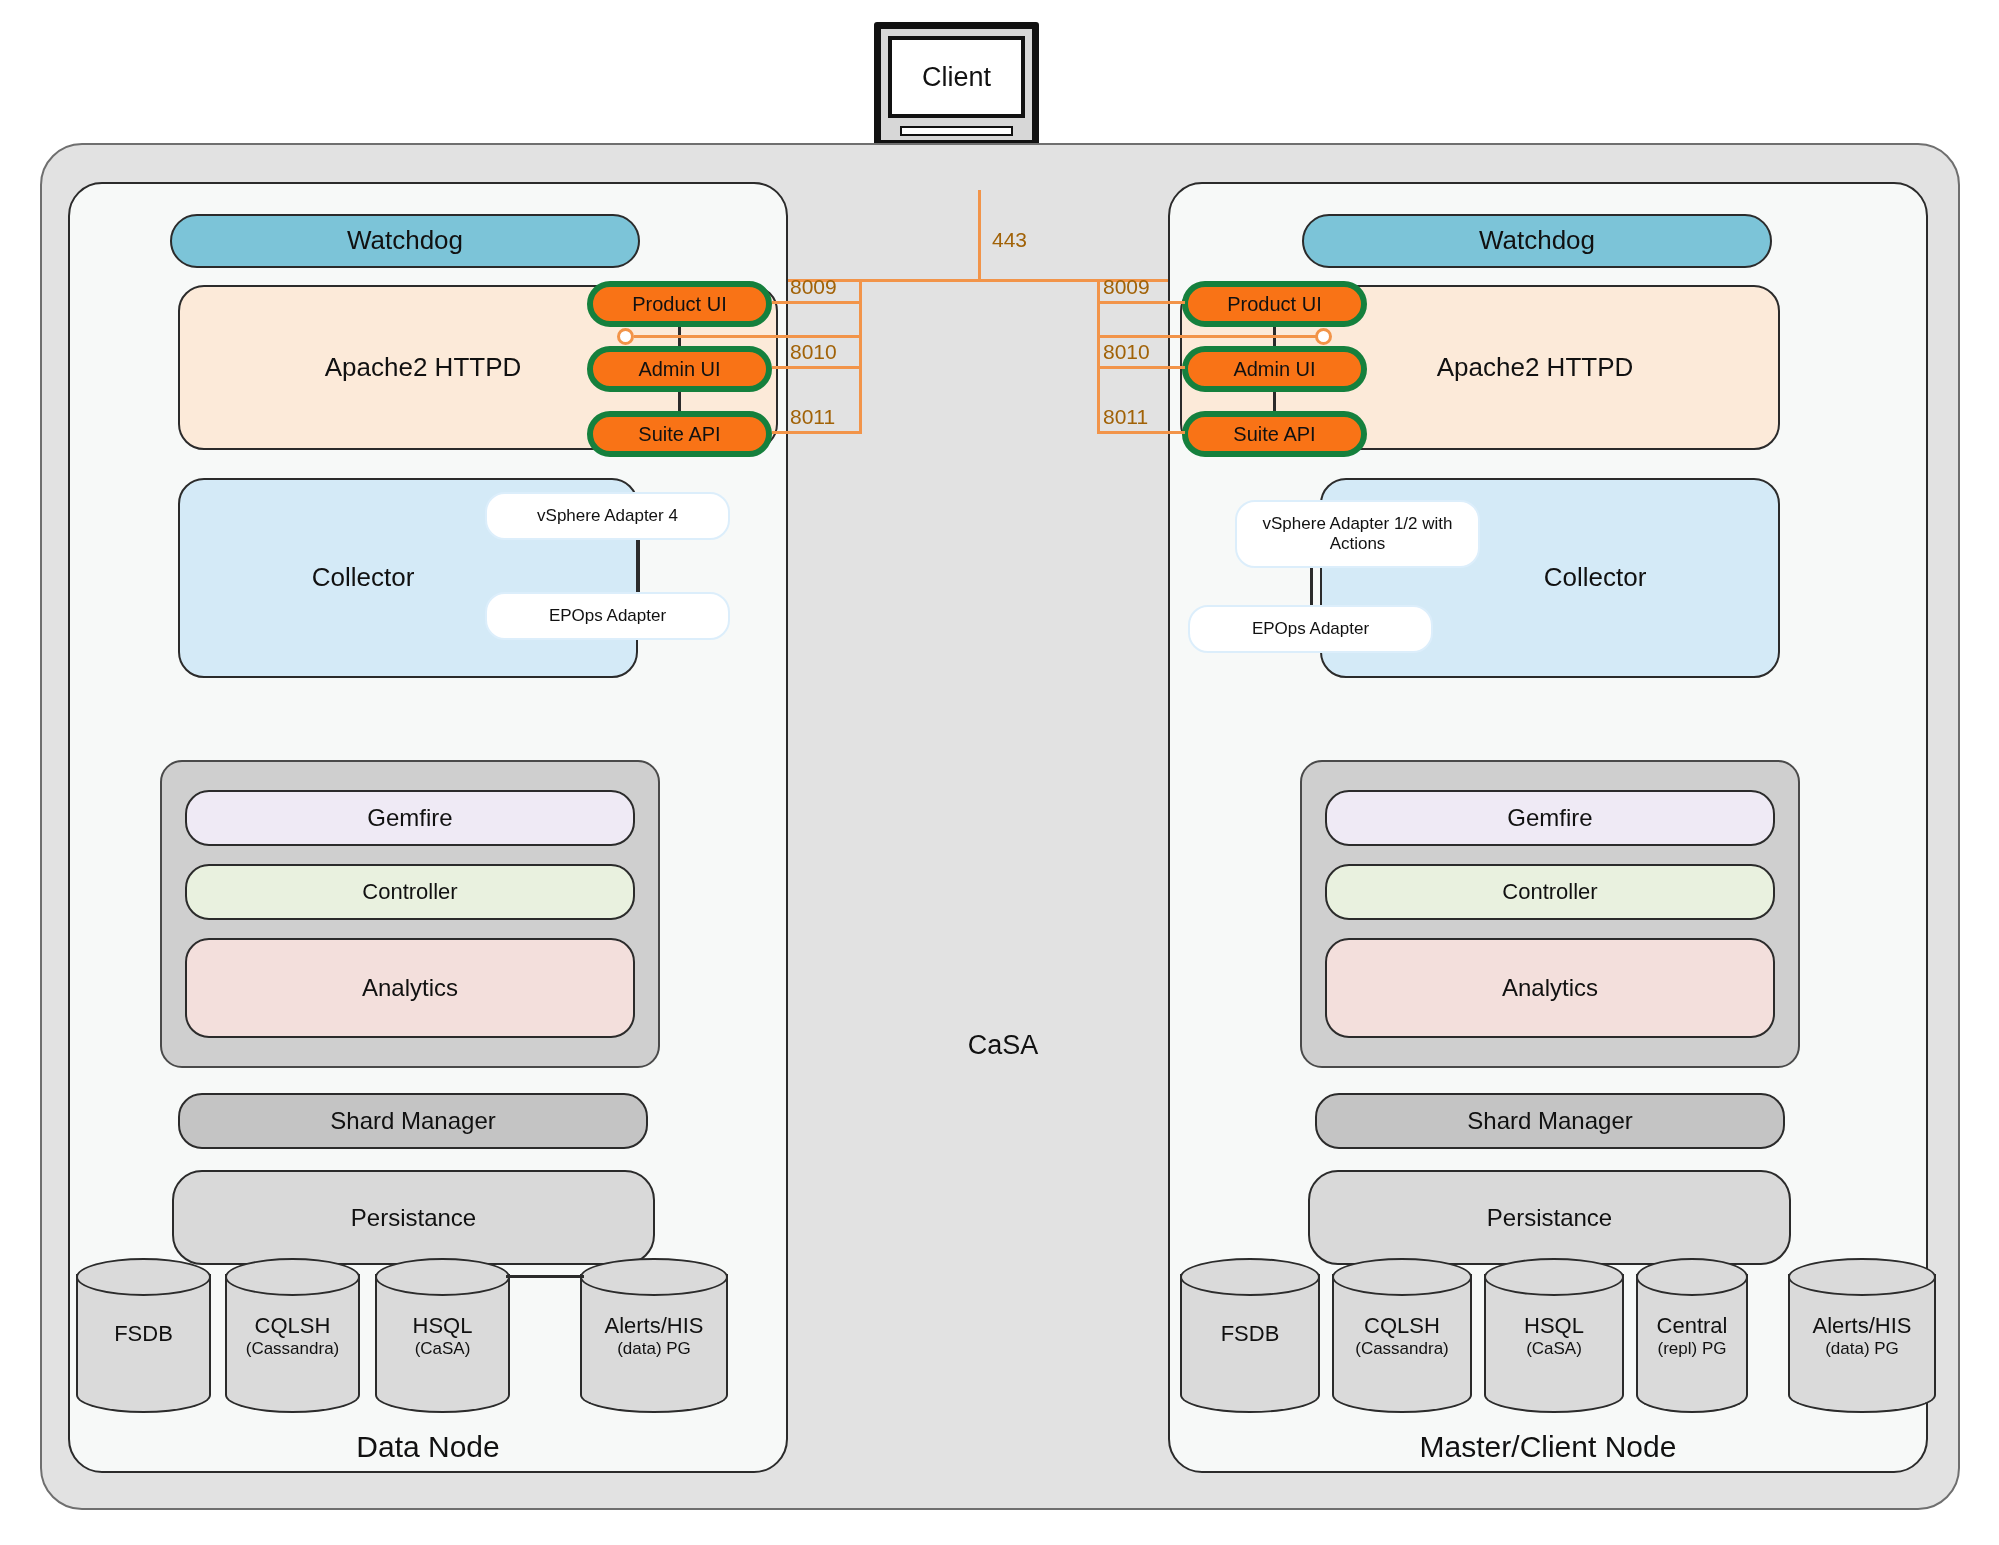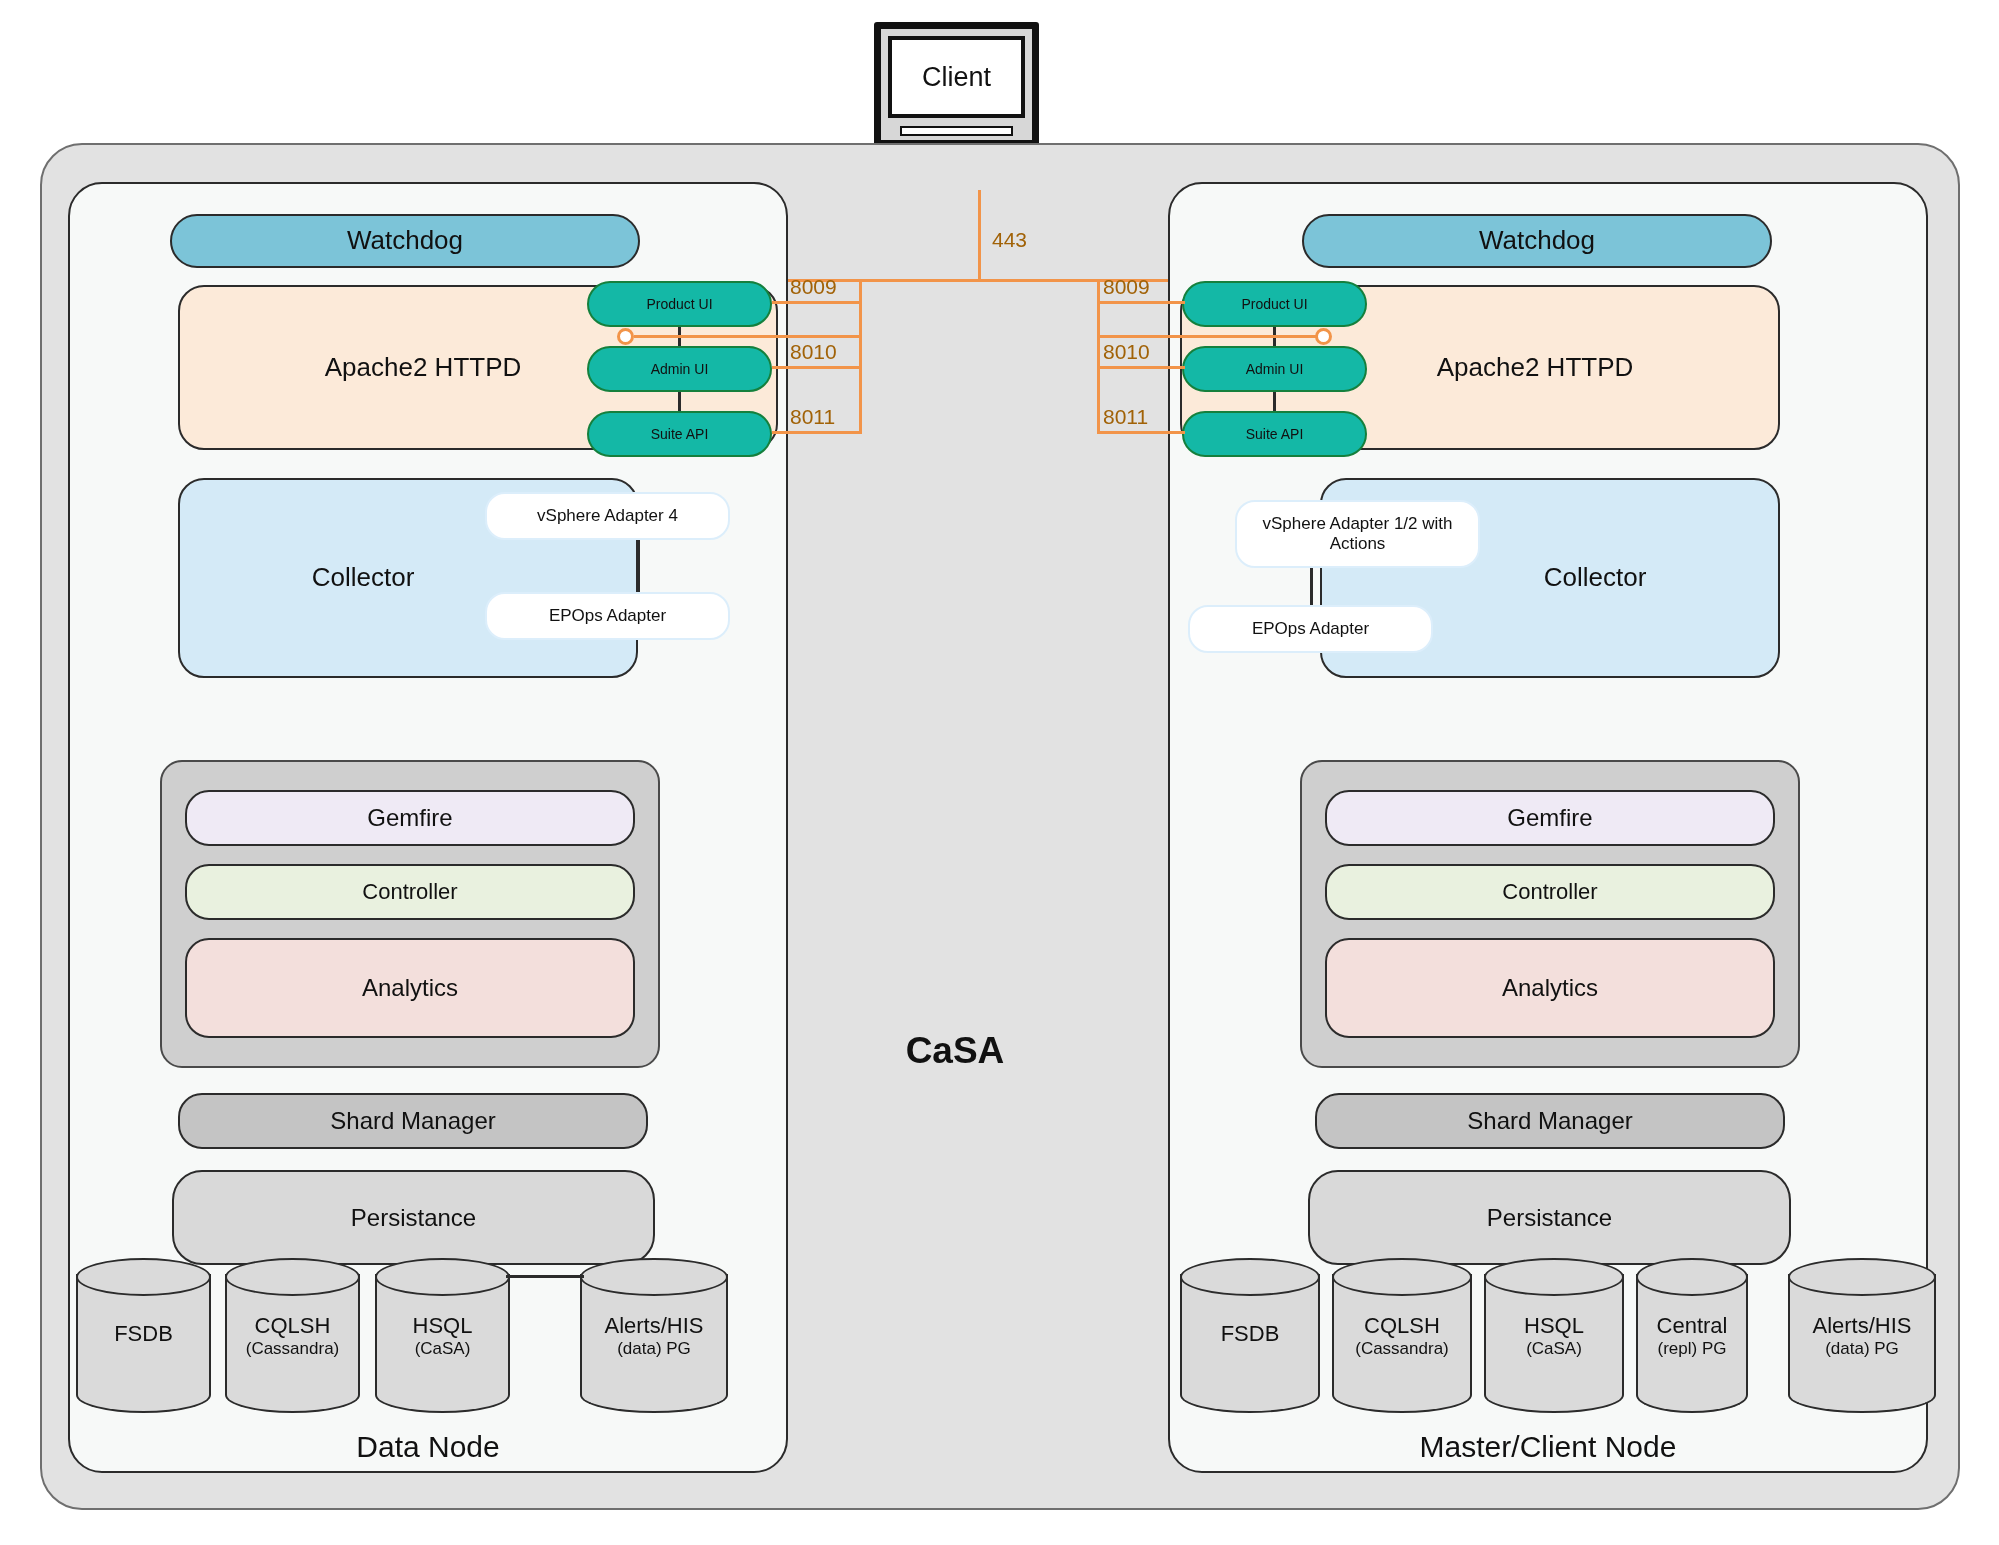--- a/index.html
+++ b/index.html
@@ -25,21 +25,21 @@
   
   .blk{
     border:2px solid #2b2b2b;border-radius:24px;
     display:flex;align-items:center;justify-content:center;
     text-align:center;line-height:1.15;
   }
   .blk.pill{border-radius:999px;}
 
   .watchdog{background:#7cc4d8;font-size:26px;}
   .httpd{background:#fcead9;font-size:26px;border-radius:26px;}
-  .ui-pill{background:#14b8a6;font-size:14px;border:2px solid #15803d;border-radius:999px;}
+  .ui-pill{background:#f97316;font-size:20px;border:6px solid #15803d;border-radius:999px;}
   .collector{background:#d4eaf7;font-size:26px;border-radius:26px;}
   .adapter{
     background:#ffffff;border:2px solid #dceefb;border-radius:20px;
     font-size:17px;color:#111;
   }
   .locator{background:#fcf2cd;font-size:25px;border-radius:26px;}
   .group-box{background:#cfcfcf;border:2px solid #4a4a4a;border-radius:22px;}
   .gemfire{background:#efeaf5;font-size:24px;}
   .controller{background:#e9f1df;font-size:22px;}
   .analytics{background:#f3dfdc;font-size:24px;}
@@ -92,22 +92,22 @@
     background:#fff;position:absolute;
   }
   .port-label{position:absolute;font-size:21px;color:#a16207;}
 
   
   .bl{background:#2b2b2b;position:absolute;}
   .blv{width:3px;}
   .blh{height:3px;}
 
   .casa-label{
-    left:855px;top:1030px;width:200px;text-align:center;
-    font-size:37px;color:#111;font-weight:bold;
+    left:903px;top:1030px;width:200px;text-align:center;
+    font-size:27px;color:#111;
   }
 </style>
 </head>
 <body>
 
 <div id="stage">
 
   <div class="abs monitor-frame"></div>
   <div class="abs monitor-screen">Client</div>
   <div class="abs monitor-vent"></div>

